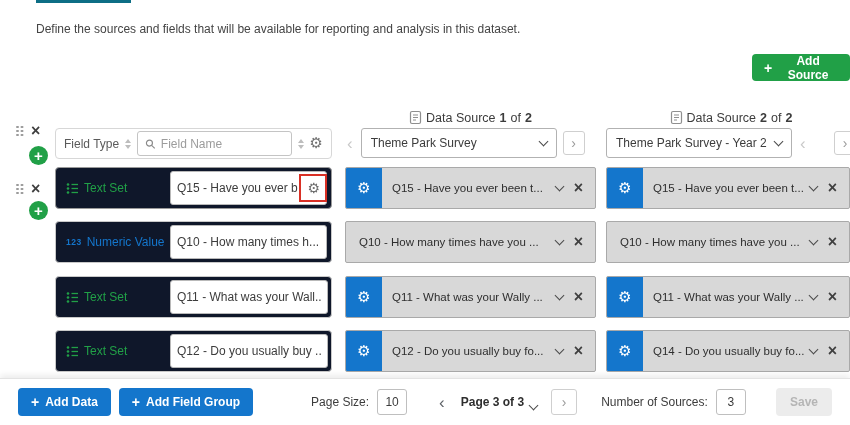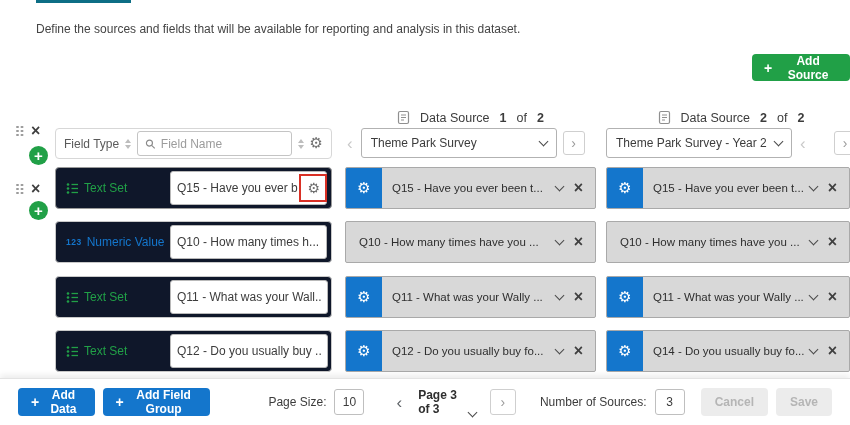--- a/index.html
+++ b/index.html
@@ -52,21 +52,21 @@
     box-shadow:0 4px 0 #9b9b9b,0 8px 0 #9b9b9b,4.5px 0 0 #9b9b9b,4.5px 4px 0 #9b9b9b,4.5px 8px 0 #9b9b9b;}
   .xmark{color:#3f3f3f;font-size:16px;font-weight:700;line-height:1;cursor:pointer;}
   .plus-circle{position:absolute;width:19px;height:19px;border-radius:50%;background:#21A047;color:#fff;font-size:15px;
     font-weight:700;display:flex;align-items:center;justify-content:center;box-shadow:0 0 0 2px #fff;z-index:4;cursor:pointer;}
   .pc1{left:29px;top:146px}.pc2{left:29px;top:201px}
 
   
   .panel{position:absolute;top:108px;}
   .panel1{left:345px;width:251px;}
   .panel2{left:606px;width:250px;}
-  .src-header{position:absolute;top:2px;left:0;right:0;display:flex;align-items:center;justify-content:center;gap:10px;
+  .src-header{position:absolute;top:2px;left:0;right:0;display:flex;align-items:center;justify-content:center;gap:4px;
     color:#3c3c3c;font-size:12.5px;}
   .src-header b{font-weight:700;}
   .src-selector{position:absolute;top:20px;left:0;right:0;display:flex;align-items:center;gap:6px;height:30px;}
   .nav{font-size:17px;line-height:1;color:#5f6368;padding:0 2px;user-select:none;cursor:pointer;}
   .nav.ghost{color:#c9c9c9;}
   .nav.boxed{border:1px solid #cfcfcf;border-radius:3px;width:20px;height:22px;display:flex;align-items:center;
     justify-content:center;color:#9b9b9b;font-size:14px;padding:0;flex-shrink:0;}
   .dropdown{height:30px;border:1px solid #b2b2b2;border-radius:3px;background:#fff;display:flex;align-items:center;
     padding:0 9px;box-sizing:border-box;gap:6px;cursor:pointer;}
   .dd1{width:196px;}
@@ -332,17 +332,16 @@
     <input class="num-input" value="10" style="">
     <span class="nav ml-md">‹</span>
     <span class="page-ind">
       <b>Page 3 of 3</b>
       <span class="chev"></span>
     </span>
     <span class="nav boxed">›</span>
     <span class="flabel ml-sm">Number of Sources:</span>
     <input class="num-input" value="3" style="">
     <span class="spacer"></span>
-    <button class="btn-disabled">Cancel</button>
     <button class="btn-disabled">Save</button>
   </div>
 
 </div>
 
 </body></html>

